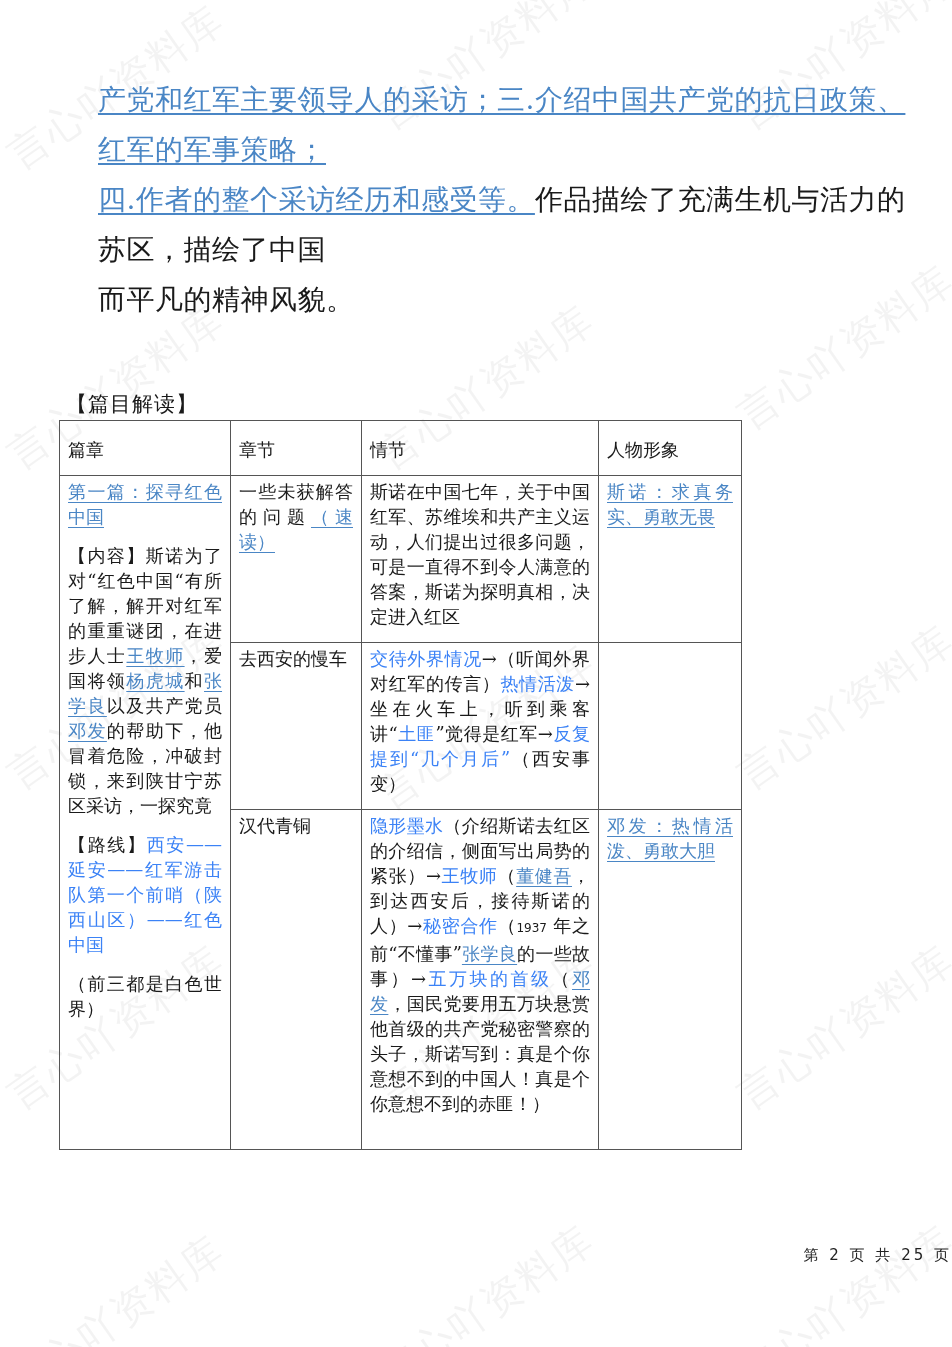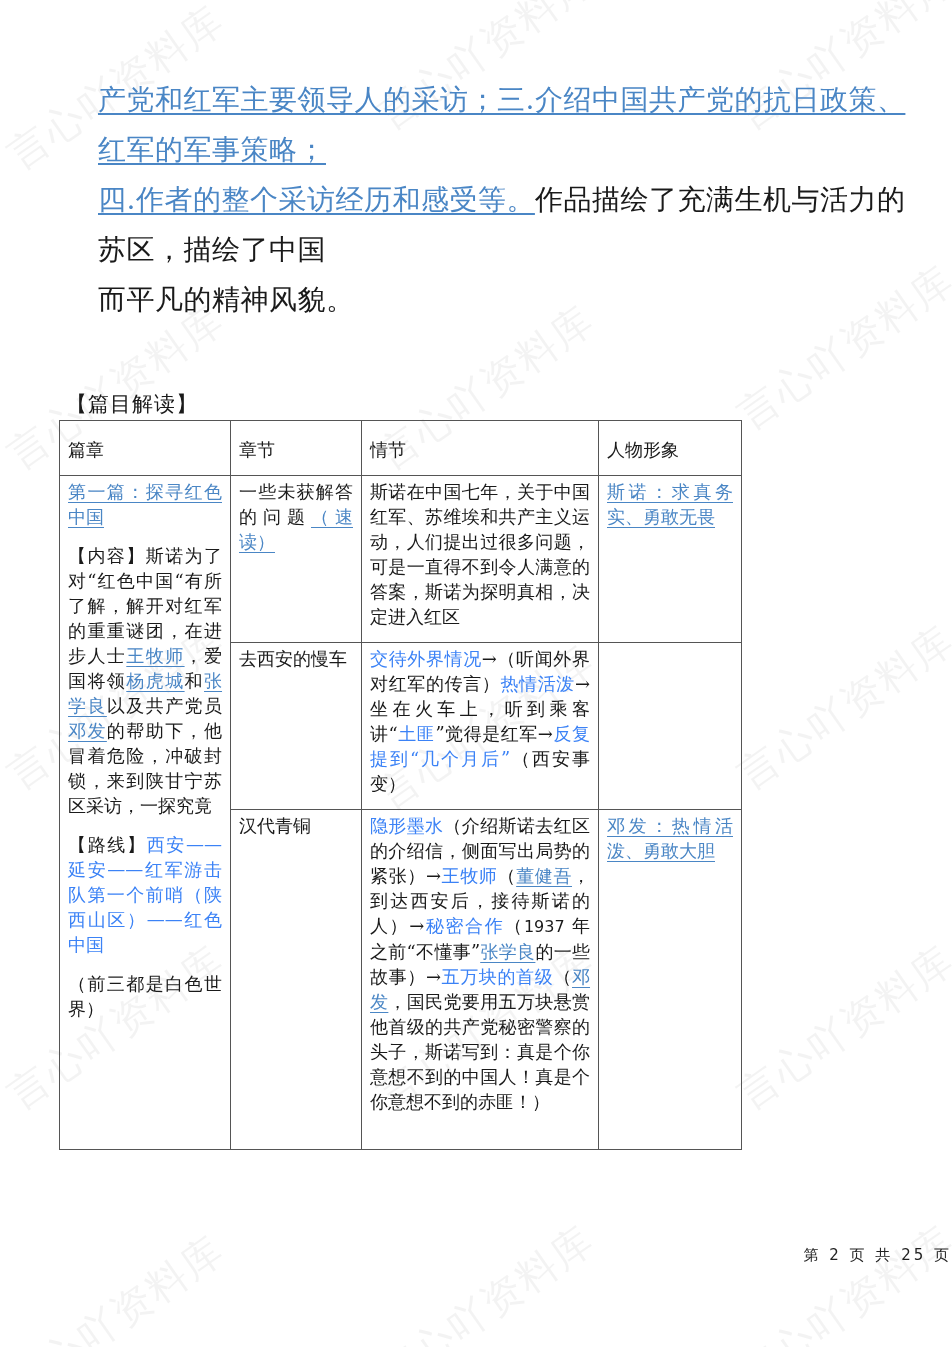--- a/index.html
+++ b/index.html
@@ -11,21 +11,21 @@
   .blue { color:#4a86c5; text-decoration:underline; text-decoration-color:#4a86c5; text-underline-offset:4px; }
   .red { color:#3b82f6; }
   .section-title { position:absolute; left:66px; top:363px; font-size:21px; letter-spacing:1px;margin-top:27px; }
   table.main { position:absolute; left:59px; top:420px; border-collapse:collapse; font-size:18px; line-height:25px; }
   table.main td { border:1.2px solid #555; vertical-align:top; padding:3px 8px 8px 8px; text-align:justify; }
   table.main tr.hdr td { height:30px; padding-top:16px; }
   .c1 { width:154px; } .c2 { width:114px; } .c3 { width:220px; } .c4 { width:126px; }
   .gap { display:block; height:14px; }
   .footer { position:absolute; top:1246px; left:0; width:952px; text-align:right;
             font-family:"DejaVu Sans",sans-serif; font-size:15px; letter-spacing:3px; color:#222; }
-  .sans { font-family:"DejaVu Sans",sans-serif; font-size:16px; }
+  .sans { font-family:"DejaVu Sans",sans-serif; font-size:12px; }
 </style>
 </head>
 <body>
 
 <div class="wm" style="left:-10px;top:60px;">言心吖资料库</div>
 <div class="wm" style="left:360px;top:20px;">言心吖资料库</div>
 <div class="wm" style="left:720px;top:20px;">言心吖资料库</div>
 <div class="wm" style="left:-10px;top:360px;">言心吖资料库</div>
 <div class="wm" style="left:360px;top:360px;">言心吖资料库</div>
 <div class="wm" style="left:720px;top:320px;">言心吖资料库</div>

